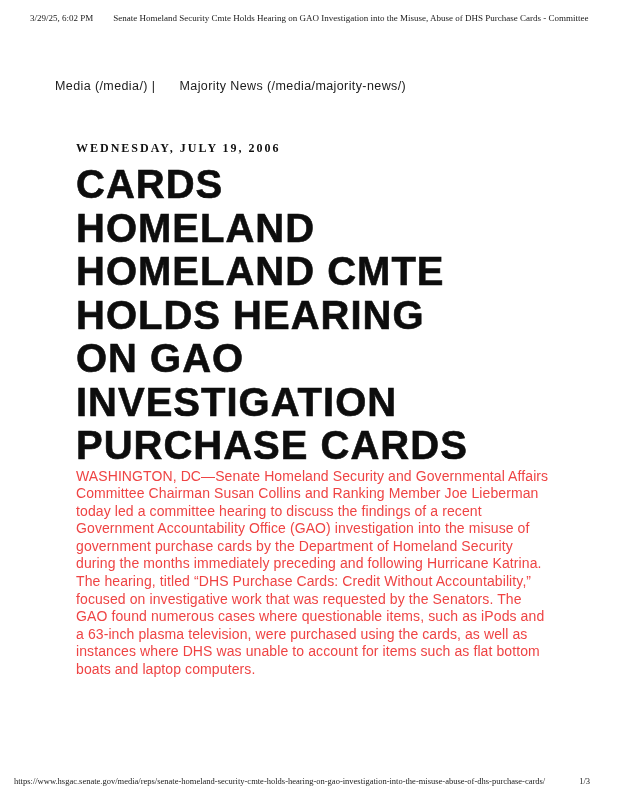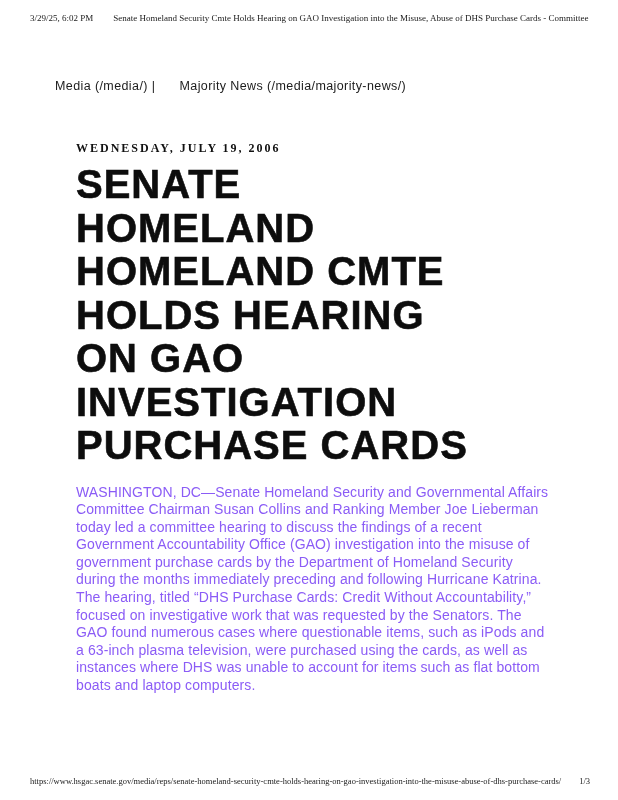--- a/index.html
+++ b/index.html
@@ -29,21 +29,21 @@
   }
   .print-header .timestamp { flex: 0 0 auto; }
   .print-header .doc-title {
     flex: 1 1 auto;
     text-align: center;
     overflow: hidden;
     padding-left: 20px;
   }
   .print-footer {
     position: absolute;
-    left: 30px;
+    left: 14px;
     right: 28px;
     top: 776px;
     display: flex;
     justify-content: space-between;
     align-items: baseline;
     font-family: "Liberation Serif", serif;
     font-size: 8.5px;
     color: #1a1a1a;
     white-space: nowrap;
   }
@@ -79,45 +79,45 @@
   .headline {
     margin-top: 7px;
     font-size: 40px;
     line-height: 43.5px;
     font-weight: 900;
     letter-spacing: 1px;
     color: #0d0d0d;
     -webkit-text-stroke: 0.6px #0d0d0d;
   }
   .article-body {
-    margin-top: 16px;
+    margin-top: 0;
     font-size: 14px;
     line-height: 17.6px;
-    color: #8b5cf6;
+    color: #ef4444;
     letter-spacing: 0.1px;
   }
 </style>
 </head>
 <body>
 
 <div class="page">
 
   <div class="print-header">
     <span class="timestamp">3/29/25, 6:02 PM</span>
     <span class="doc-title">Senate Homeland Security Cmte Holds Hearing on GAO Investigation into the Misuse, Abuse of DHS Purchase Cards - Committee on Homeland …</span>
   </div>
 
   <div class="site-nav">
     <a>Media (/media/)</a><span class="sep">|</span><a>Majority News (/media/majority-news/)</a>
   </div>
 
   <div class="article">
     <div class="article-date">WEDNESDAY, JULY 19, 2006</div>
     <h1 class="headline">
-      <div>SENATE</div>
+      <div>CARDS</div>
       <div>HOMELAND</div>
       <div>HOMELAND CMTE</div>
       <div>HOLDS HEARING</div>
       <div>ON GAO</div>
       <div>INVESTIGATION</div>
       <div>PURCHASE CARDS</div>
     </h1>
     <p class="article-body">WASHINGTON, DC—Senate Homeland Security and Governmental Affairs Committee Chairman Susan Collins and Ranking Member Joe Lieberman today led a committee hearing to discuss the findings of a recent Government Accountability Office (GAO) investigation into the misuse of government purchase cards by the Department of Homeland Security during the months immediately preceding and following Hurricane Katrina. The hearing, titled “DHS Purchase Cards: Credit Without Accountability,” focused on investigative work that was requested by the Senators. The GAO found numerous cases where questionable items, such as iPods and a 63-inch plasma television, were purchased using the cards, as well as instances where DHS was unable to account for items such as flat bottom boats and laptop computers.</p>
   </div>
 

